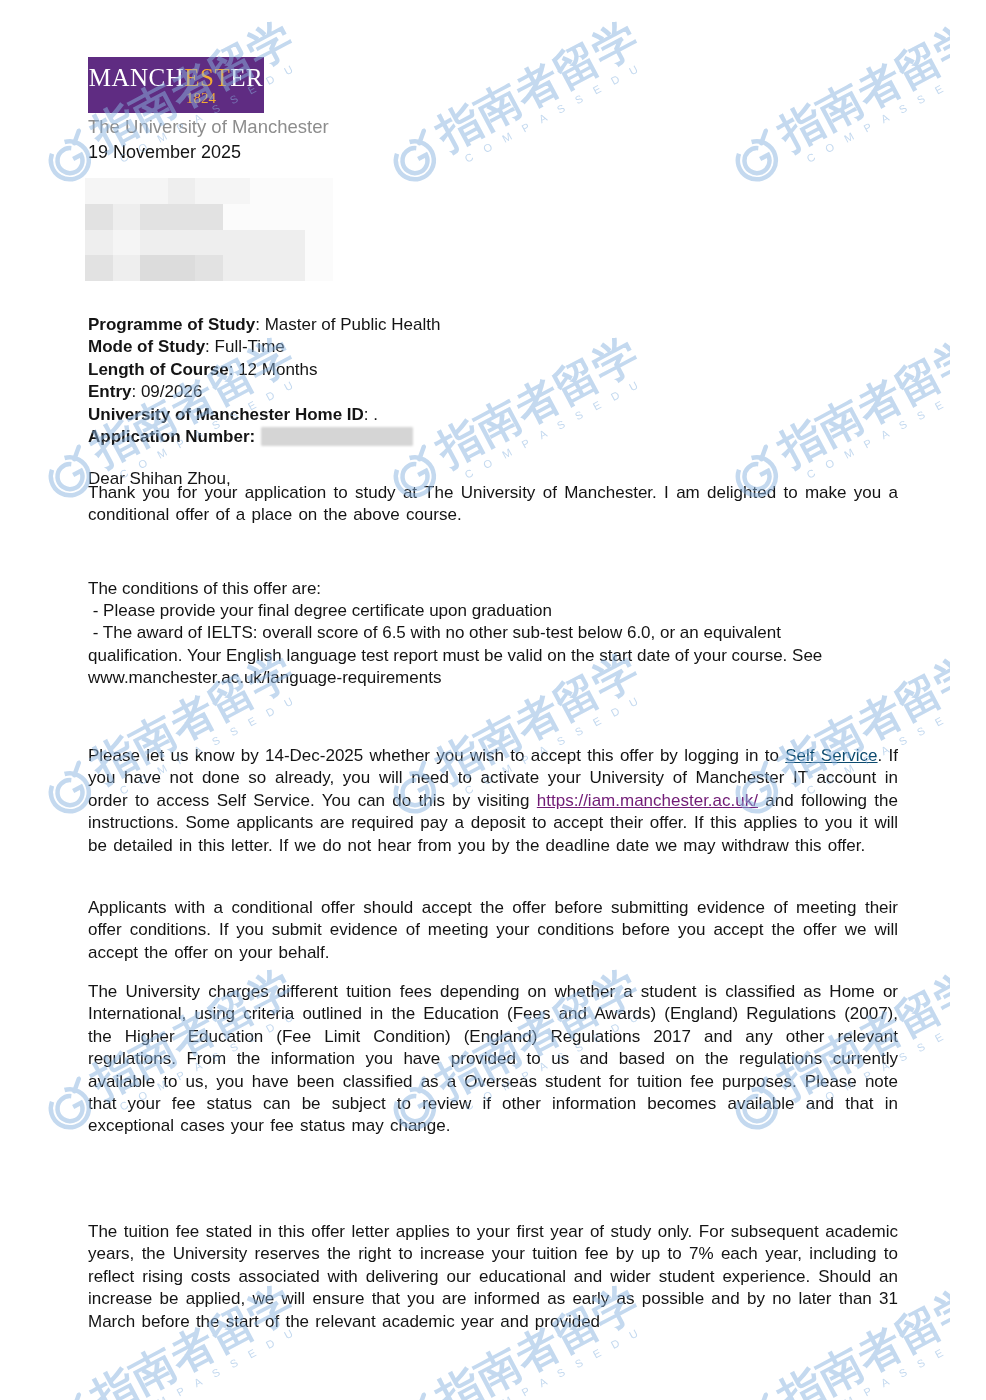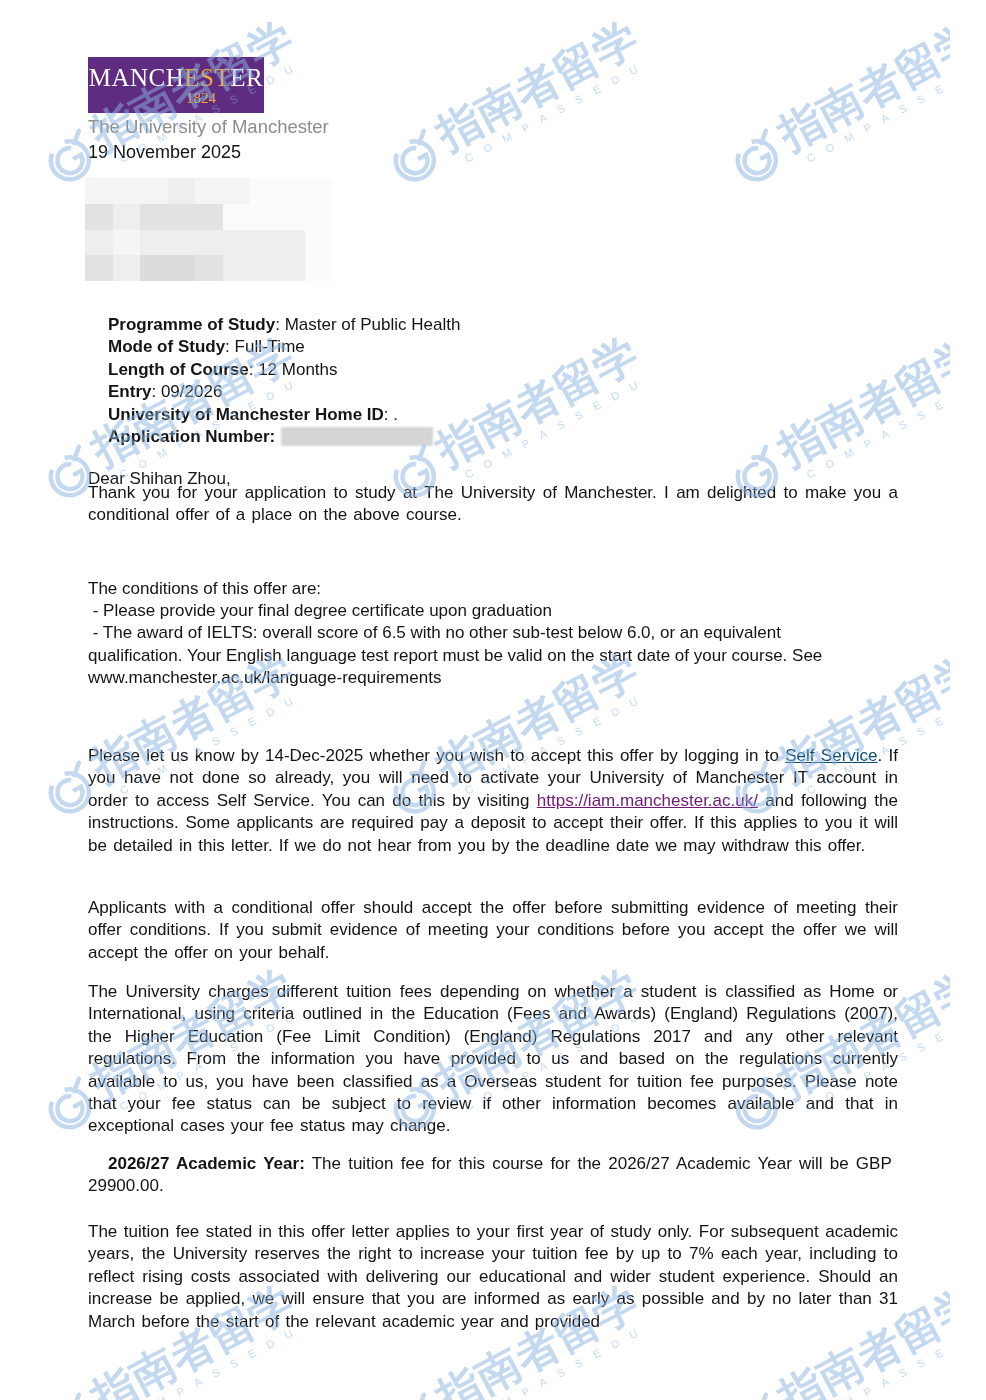--- a/index.html
+++ b/index.html
@@ -18,21 +18,21 @@
   .country{position:absolute;left:88px;top:266px;font-size:17px;z-index:1;}
   .mosaic{position:absolute;left:85px;top:178px;width:248px;height:103px;z-index:2;
           display:flex;flex-wrap:wrap;}
   .mosaic div{width:27.55px;height:25.75px;}
   .mzA{background:#e2e2e2;}.mzB{background:#eeeeee;}.mzC{background:#f5f5f5;}
   .mzD{background:#fbfbfb;}.mzE{background:#dcdcdc;}
   
   .blk{position:absolute;left:88px;width:810px;font-size:17px;line-height:22.4px;}
   .just{text-align:justify;word-spacing:1.5px;}
   .prewrap{white-space:pre-wrap;}
-  b,.bold{font-weight:700;margin-left:20px;}
+  b,.bold{font-weight:700;}
   .d-row{white-space:pre-wrap;}
   .redact-box{display:inline-block;width:152px;height:19px;margin-left:6px;vertical-align:-4px;
               background:#d5d5d5;filter:blur(1.2px);border-radius:1px;}
   a.lnk{text-decoration:underline;cursor:pointer;}
   a.lnk-navy{color:#0c4a6e;}
   a.lnk-blue{color:#701a75;}
   
   #wm-layer{position:absolute;inset:0;z-index:20;pointer-events:none;}
   .wm-unit{position:absolute;width:0;height:0;color:#8ab4e0;opacity:.5;}
   .wm-rot{position:absolute;left:-24px;top:-24px;display:flex;align-items:center;gap:9px;
@@ -115,21 +115,20 @@
 qualification. Your English language test report must be valid on the start date of your course. See
 www.manchester.ac.uk/language-requirements</div>
     </div>
 
   <div class="blk just" style="top:745px">Please let us know by 14-Dec-2025 whether you wish to accept this offer by logging in to <a class="lnk lnk-navy" href="#">Self Service</a>. If you have not done so already, you will need to activate your University of Manchester IT account in order to access Self Service. You can do this by visiting <a class="lnk lnk-blue" href="#">https://iam.manchester.ac.uk/</a> and following the instructions. Some applicants are required pay a deposit to accept their offer. If this applies to you it will be detailed in this letter. If we do not hear from you by the deadline date we may withdraw this offer.</div>
 
   <div class="blk just" style="top:897px">Applicants with a conditional offer should accept the offer before submitting evidence of meeting their offer conditions. If you submit evidence of meeting your conditions before you accept the offer we will accept the offer on your behalf.</div>
 
   <div class="blk just" style="top:981px">The University charges different tuition fees depending on whether a student is classified as Home or International, using criteria outlined in the Education (Fees and Awards) (England) Regulations (2007), the Higher Education (Fee Limit Condition) (England) Regulations 2017 and any other relevant regulations. From the information you have provided to us and based on the regulations currently available to us, you have been classified as a Overseas student for tuition fee purposes. Please note that your fee status can be subject to review if other information becomes available and that in exceptional cases your fee status may change.</div>
 
-  <div class="blk just" style="top:1153px"><b>2026/27 Academic Year:</b><span class="prewrap"> The tuition fee for this course for the 2026/27 Academic Year will be GBP&nbsp; 29900.00.</span></div>
 
   <div class="blk just" style="top:1221px">The tuition fee stated in this offer letter applies to your first year of study only. For subsequent academic years, the University reserves the right to increase your tuition fee by up to 7% each year, including to reflect rising costs associated with delivering our educational and wider student experience. Should an increase be applied, we will ensure that you are informed as early as possible and by no later than 31 March before the start of the relevant academic year and provided</div>
 
   <div id="wm-layer">
       <div class="wm-unit" style="left: 67px; top: 155px;">
         <div class="wm-rot">
           <svg class="wm-logo" width="48" height="48" viewBox="0 0 48 48">
             <circle cx="24" cy="24" r="19" fill="none" stroke="currentColor" stroke-width="4.5" stroke-dasharray="101 18" transform="rotate(-78 24 24)"></circle>
             <path d="M31 14 a12.5 12.5 0 1 0 5.5 10.5 h-9" fill="none" stroke="currentColor" stroke-width="4.5"></path>
             <path d="M36 11 L46 2" stroke="currentColor" stroke-width="4.5" stroke-linecap="round" fill="none"></path>

